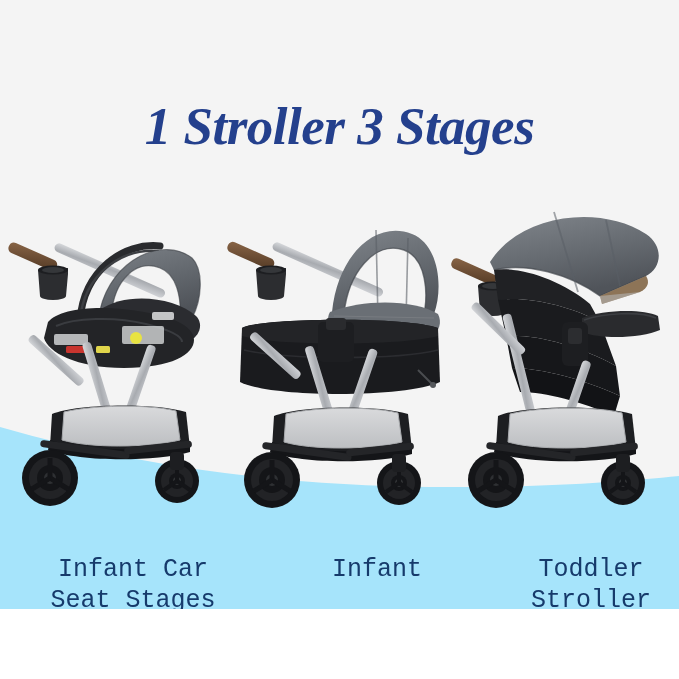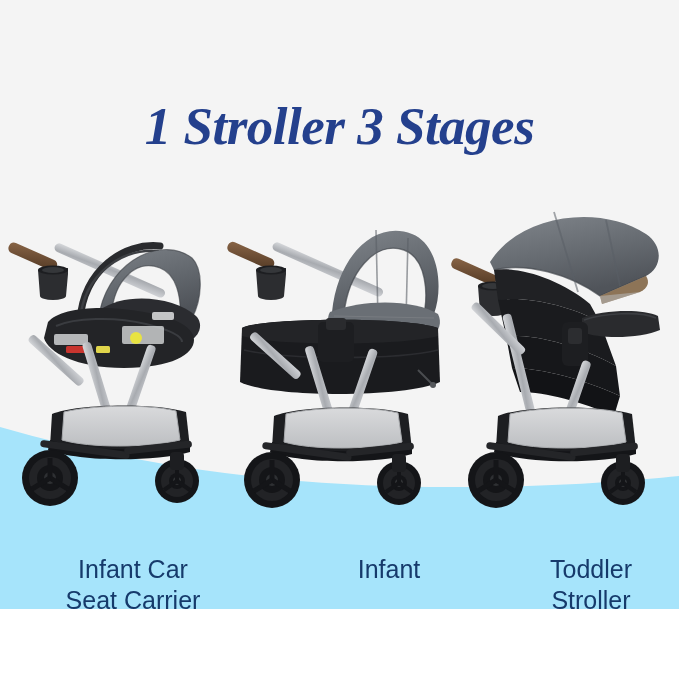--- a/index.html
+++ b/index.html
@@ -55,28 +55,28 @@
   .stage-2 { left: 226px; }
   .stage-3 { left: 450px; }
   .stage svg { display: block; }
 
   
   .caption {
     position: absolute;
     top: 554px;
     width: 226px;
     text-align: center;
-    font-family: Liberation Sans, sans-serif;
+    font-family: Liberation Mono, monospace;
     font-weight: normal;
     font-size: 25px;
     line-height: 31px;
     color: #163a6b;
   }
   .cap-1 { left: 20px; }
-  .cap-2 { left: 276px; }
+  .cap-2 { left: 264px; }
   .cap-3 { left: 478px; }
   .caption .line { display: block; white-space: nowrap; }
 </style>
 </head>
 <body>
 
 <div class="canvas">
 
   <div class="bg-top"></div>
 
@@ -329,21 +329,21 @@
         <line x1="173" y1="283" x2="160" y2="292"></line>
       </g>
       <rect x="166" y="254" width="14" height="18" rx="4" fill="#1d1e21"></rect>
     </svg>
   </div>
 
   <div class="title">1 Stroller 3 Stages</div>
 
   <div class="caption cap-1">
     <span class="line">Infant Car</span>
-    <span class="line">Seat Carrier</span>
+    <span class="line">Seat Stages</span>
   </div>
   <div class="caption cap-2">
     <span class="line">Infant</span>
   </div>
   <div class="caption cap-3">
     <span class="line">Toddler</span>
     <span class="line">Stroller</span>
   </div>
 
 </div>

